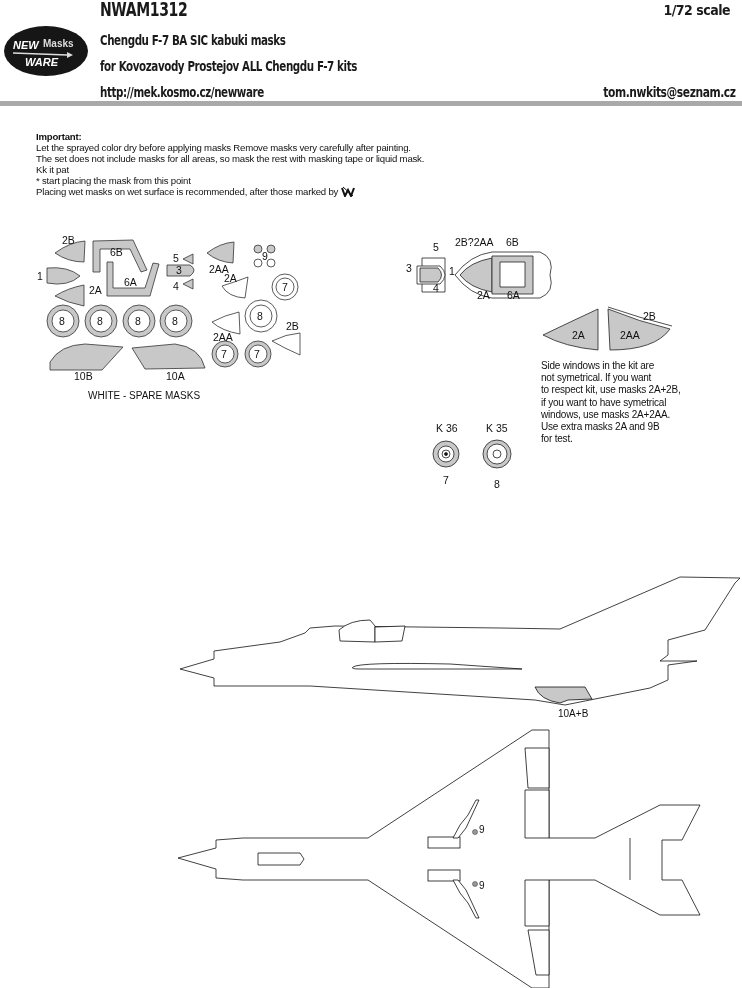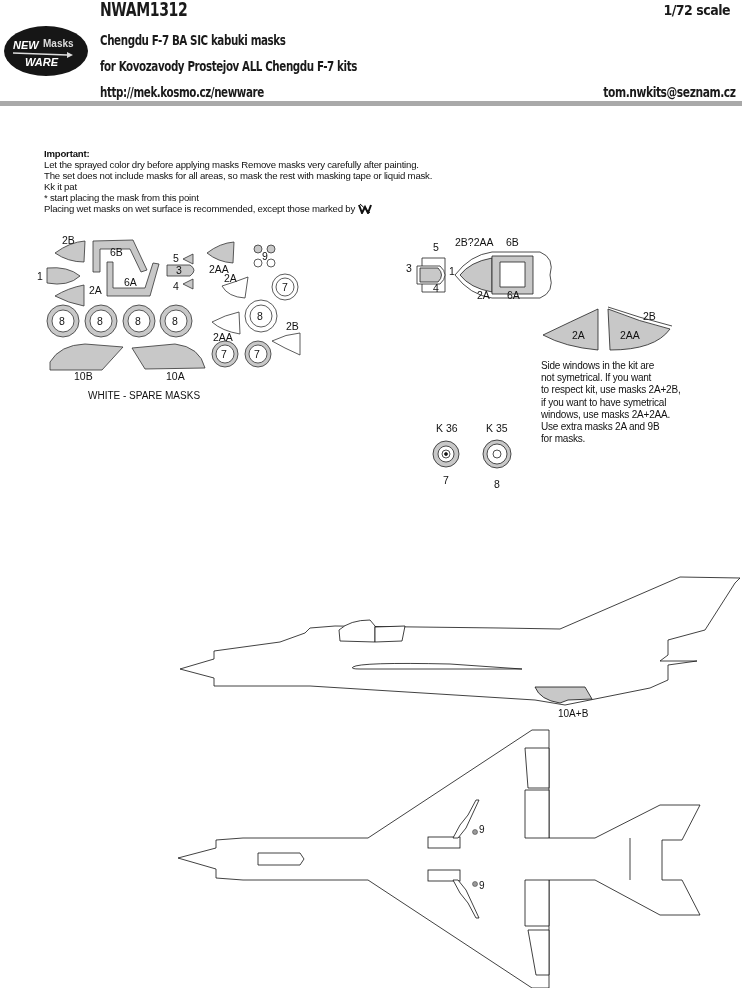--- a/index.html
+++ b/index.html
@@ -7,21 +7,21 @@
   .abs{position:absolute;}
   .hdr{font-family:"DejaVu Sans Condensed","DejaVu Sans",sans-serif;font-weight:bold;color:#1a1a1a;letter-spacing:-0.5px;transform-origin:left top;}
   .code{left:100px;top:-3px;font-size:20px;transform:scaleX(0.78);}
   .scale{right:12px;top:2px;font-size:14px;}
   .l1{left:100px;top:32px;font-size:14px;transform:scaleX(0.82);}
   .l2{left:100px;top:58px;font-size:14px;transform:scaleX(0.82);}
   .l3{left:100px;top:84px;font-size:14px;transform:scaleX(0.82);}
   .mail{right:6px;top:84px;font-size:14px;transform:scaleX(0.85);transform-origin:right top;}
   .bar{left:0;top:101px;width:742px;height:5px;background:#a9a9a9;}
   .logo{left:3px;top:25px;width:86px;height:52px;}
-  .notes{left:36px;top:148px;font-size:9.6px;line-height:11px;letter-spacing:-0.2px;color:#111;margin-left:8px;}
+  .notes{left:36px;top:131px;font-size:9.6px;line-height:11px;letter-spacing:-0.2px;color:#111;}
   .notes .title{font-weight:bold;}
   .side{left:541px;top:360px;font-size:10px;line-height:12.2px;letter-spacing:-0.2px;}
   svg text{font-family:"Liberation Sans",sans-serif;}
 </style>
 </head>
 <body>
 
 <div class="abs logo">
   <svg width="86" height="52" viewBox="0 0 86 52">
     <ellipse cx="43" cy="26" rx="42" ry="25" fill="#161616"></ellipse>
@@ -39,21 +39,21 @@
 <div class="abs hdr l3">http://mek.kosmo.cz/newware</div>
 <div class="abs hdr mail">tom.nwkits@seznam.cz</div>
 <div class="abs bar"></div>
 
 <div class="abs notes">
   <div class="title">Important:</div>
   <div>Let the sprayed color dry before applying masks Remove masks very carefully after painting.</div>
   <div>The set does not include masks for all areas, so mask the rest with masking tape or liquid mask.</div>
   <div>Kk it pat</div>
   <div>* start placing the mask from this point</div>
-  <div><span>Placing wet masks on wet surface is recommended, except those marked by</span>
+  <div><span>Placing wet masks on wet surface is recommended, after those marked by</span>
     <svg width="14" height="11" viewBox="0 0 14 11" style="vertical-align:-2px">
       <path d="M1,2 L4,10 L7,4 L10,10 L13,2" stroke="#111" stroke-width="2" fill="none"></path>
       <line x1="2" y1="1" x2="12" y2="10" stroke="#111" stroke-width="1"></line>
     </svg>
   </div>
 </div>
 
 <svg class="abs" style="left:0;top:0" width="742" height="988">
   <g fill="#c8c8c8" stroke="#333" stroke-width="0.8">
 
@@ -229,14 +229,14 @@
   </g>
 </svg>
 
 <div class="abs side">
   <div>Side windows in the kit are</div>
   <div>not symetrical. If you want</div>
   <div>to respect kit, use masks 2A+2B,</div>
   <div>if you want to have symetrical</div>
   <div>windows, use masks 2A+2AA.</div>
   <div>Use extra masks 2A and 9B</div>
-  <div>for masks.</div>
+  <div>for test.</div>
 </div>
 
 </body></html>

